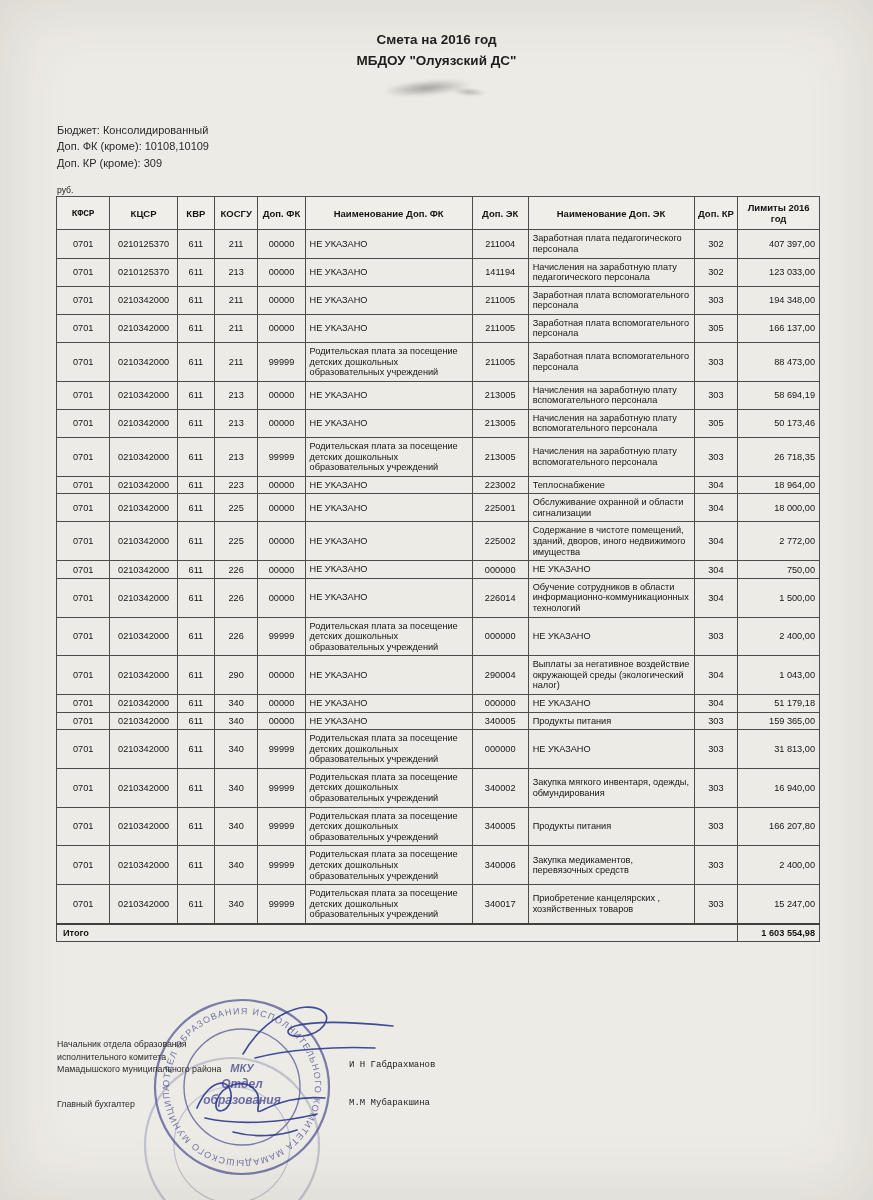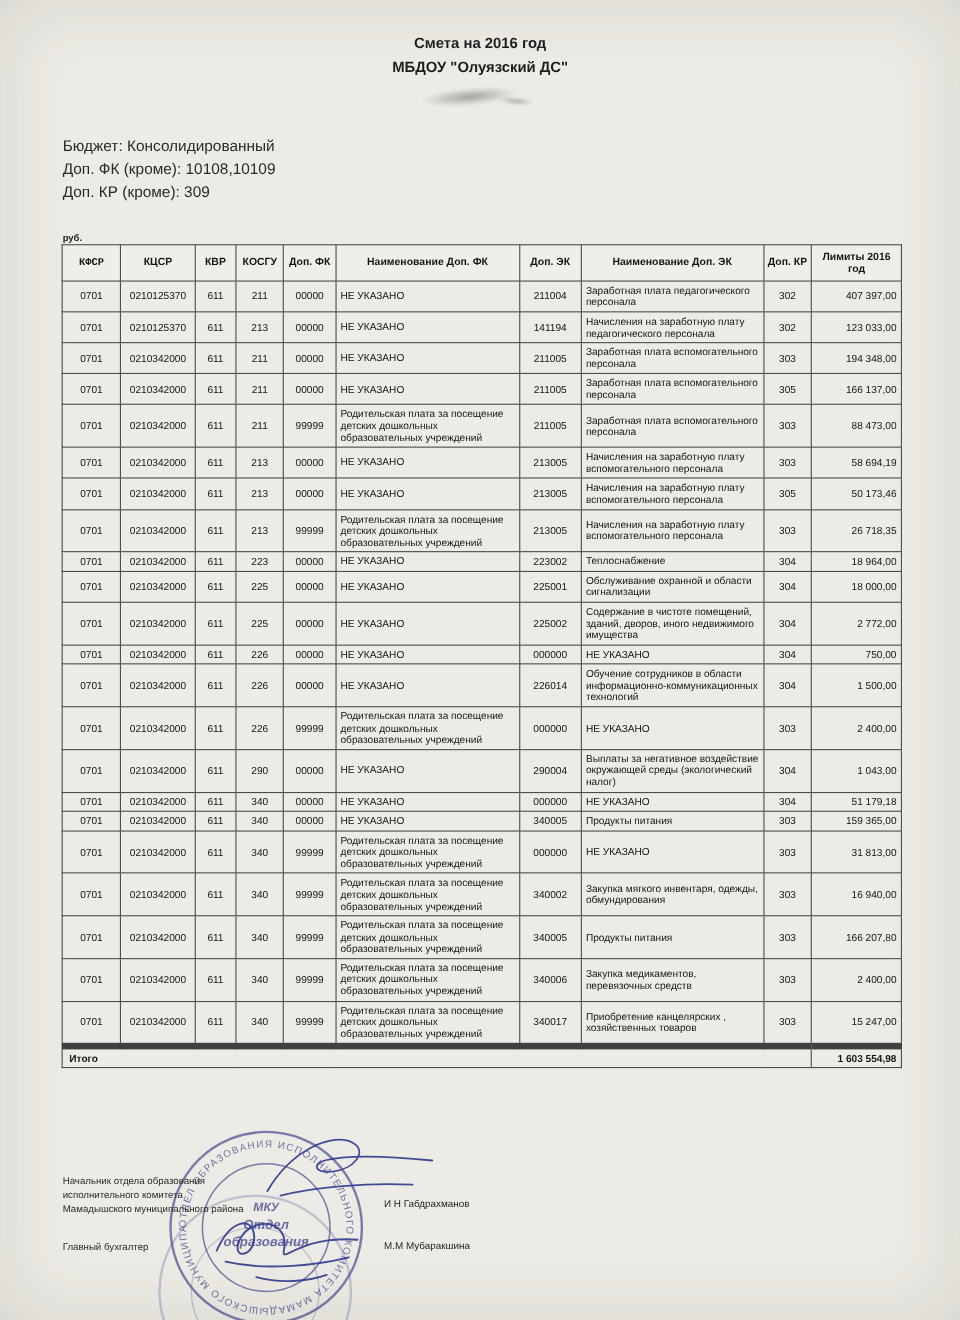--- a/index.html
+++ b/index.html
@@ -11,38 +11,38 @@
     box-shadow:inset 0 0 70px rgba(60,55,45,0.12);
   }
   .page{position:relative;width:873px;height:1200px;}
   .smudge{position:absolute;left:382px;top:80px;width:90px;height:16px;
     background:radial-gradient(ellipse at center, rgba(100,100,100,.55), rgba(120,120,120,0) 70%);
     filter:blur(1.5px);transform:rotate(-5deg);}
   .smudge2{position:absolute;left:452px;top:88px;width:34px;height:8px;
     background:radial-gradient(ellipse at center, rgba(110,110,110,.45), rgba(120,120,120,0) 70%);
     filter:blur(1px);transform:rotate(4deg);}
   .title{padding-top:30px;text-align:center;font-weight:bold;font-size:13.5px;line-height:1.55;}
-  .meta{margin:50px 0 0 57px;font-size:14px;line-height:1.5;color:#2a2a2a;}
-  .rub{margin:26px 0 1px 57px;font-size:8.6px;font-weight:bold;}
+  .meta{margin:50px 0 0 57px;font-size:11px;line-height:1.5;color:#2a2a2a;}
+  .rub{margin:14px 0 1px 57px;font-size:8.6px;}
   table.budget{border-collapse:collapse;margin:0 0 0 56px;width:764px;font-size:9.2px;color:#151515;}
   table.budget th, table.budget td{border:1px solid #4c4c4c;padding:3px 4px;vertical-align:middle;}
   table.budget th{font-weight:bold;text-align:center;font-size:9.5px;padding:5px 2px;background:rgba(255,255,255,0.15);}
   td.c0,td.c1,td.c2,td.c3,td.c4,td.c6,td.c8{text-align:center;}
   td.c5,td.c7{text-align:left;line-height:1.15;}
   td.c9{text-align:right;white-space:nowrap;}
   th.w0{width:50px;font-family:Liberation Mono, monospace;} th.w1{width:63px;} th.w2{width:33px;} th.w3{width:39px;}
   th.w4{width:43px;} th.w5{width:168px;} th.w6{width:52px;} th.w7{width:166px;}
   th.w8{width:40px;} th.w9{width:78px;}
-  tr.total-row td{font-weight:bold;border-top:6px solid #404040;}
+  tr.total-row td{font-weight:bold;border-top:2px solid #404040;}
   tr.total-row td:first-child{text-align:left;padding-left:6px;}
   .sig-section{position:relative;margin:62px 0 0 57px;width:700px;height:240px;font-size:8.8px;}
   .role{position:absolute;left:0;width:215px;white-space:pre-line;line-height:1.45;color:#2a2a2a;}
   .role-1{top:34px;}
   .role-2{top:94px;}
-  .sig-name{position:absolute;font-size:9px;color:#222;}
+  .sig-name{position:absolute;font-size:9px;color:#222;font-family:Liberation Mono, monospace;}
   .name-1{left:292px;top:56px;}
   .name-2{left:292px;top:94px;}
   .sig-mark{position:absolute;}
   .sig-mark-1{left:168px;top:-8px;}
   .sig-mark-2{left:128px;top:62px;}
   .stamp{position:absolute;left:70px;top:-32px;mix-blend-mode:multiply;opacity:.92;}
   .stamp text{font-family:"Liberation Sans", sans-serif;}
 </style>
 </head>
 <body>

